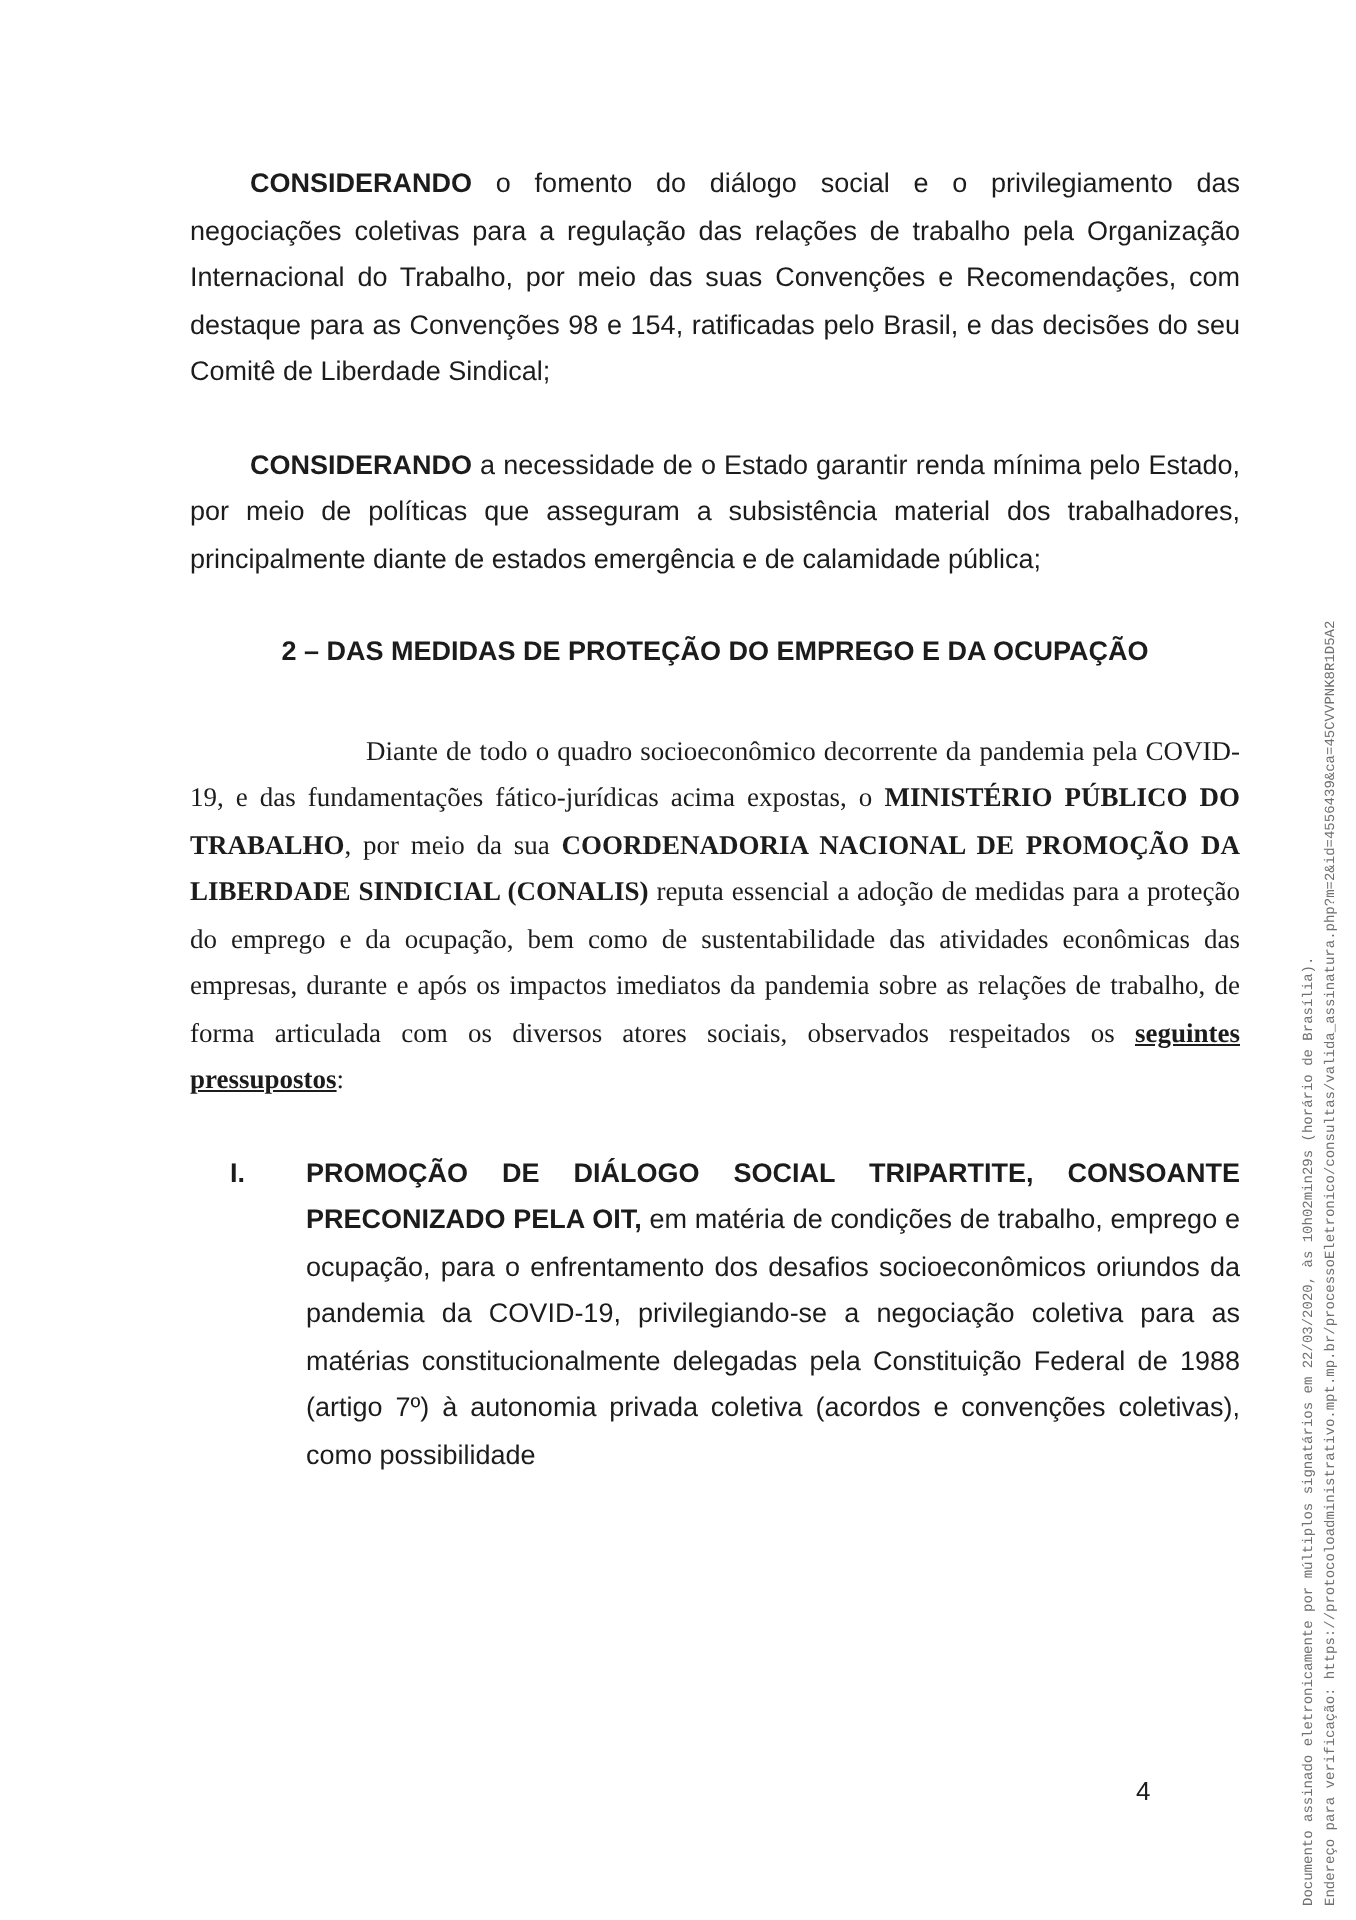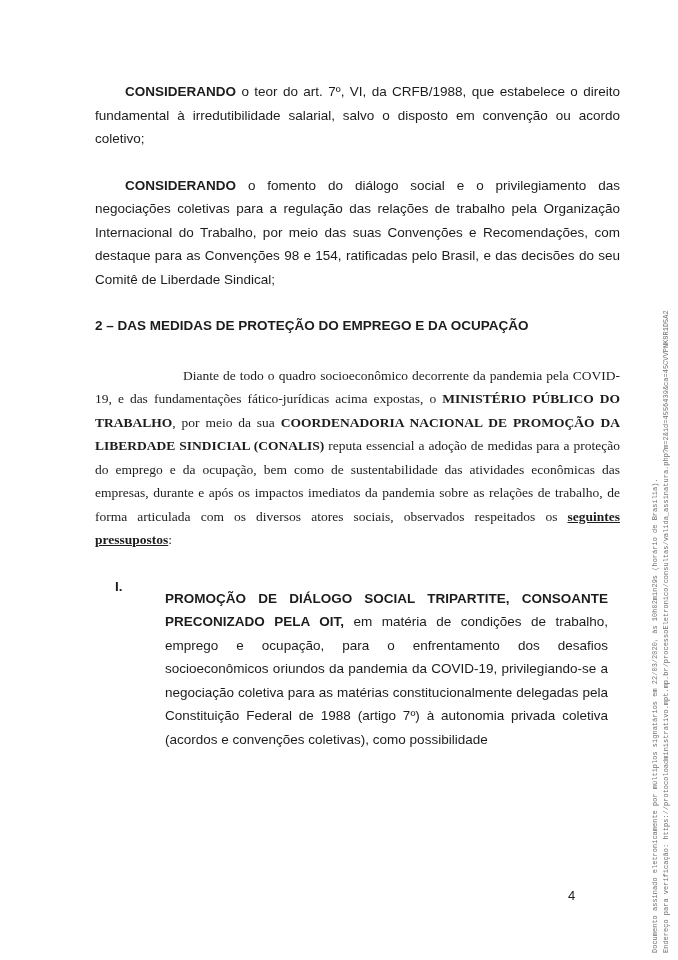--- a/index.html
+++ b/index.html
@@ -30,36 +30,36 @@
     margin: 0 0 23px 0;
     text-indent: 30px;
   }
   .para.deep-indent {
     text-indent: 88px;
     font-family: Liberation Serif, serif;
   }
   .section-heading {
     font-size: 13.5px;
     font-weight: bold;
-    text-align: left;
+    text-align: center;
     text-indent: 0;
     margin: 0 0 26px 0;
     line-height: 23.5px;
   }
   .list-item {
     display: flex;
     margin: 0 0 0 20px;
   }
   .list-marker {
     flex: 0 0 38px;
     font-weight: bold;
   }
   .list-body {
     flex: 1;
-    margin: 12px;
+    margin: 0;
     text-align: justify;
   }
   .page-number {
     position: absolute;
     left: 568px;
     top: 888px;
     font-size: 13px;
     color: #1c1c1c;
   }
   .vertical-footer {
@@ -78,24 +78,24 @@
   b.run { font-weight: bold; }
   .u { text-decoration: underline; }
 </style>
 </head>
 <body>
 
 <div class="page">
 
   <main class="content">
 
-    <p class="para"><b class="run">CONSIDERANDO</b><span> o teor do art. 7º, VI, da CRFB/1988, que estabelece o direito fundamental à irredutibilidade salarial, salvo o disposto em convenção ou acordo coletivo;</span></p>
 
     <p class="para"><b class="run">CONSIDERANDO</b><span> o fomento do diálogo social e o privilegiamento das negociações coletivas para a regulação das relações de trabalho pela Organização Internacional do Trabalho, por meio das suas Convenções e Recomendações, com destaque para as Convenções 98 e 154, ratificadas pelo Brasil, e das decisões do seu Comitê de Liberdade Sindical;</span></p>
 
+    <p class="para"><b class="run">CONSIDERANDO</b><span> a necessidade de o Estado garantir renda mínima pelo Estado, por meio de políticas que asseguram a subsistência material dos trabalhadores, principalmente diante de estados emergência e de calamidade pública;</span></p>
 
     <h2 class="section-heading">2 – DAS MEDIDAS DE PROTEÇÃO DO EMPREGO E DA OCUPAÇÃO</h2>
 
     <p class="para deep-indent"><span>Diante de todo o quadro socioeconômico decorrente da pandemia pela COVID-19, e das fundamentações fático-jurídicas acima expostas, o </span><b class="run">MINISTÉRIO PÚBLICO DO TRABALHO</b><span>, por meio da sua </span><b class="run">COORDENADORIA NACIONAL DE PROMOÇÃO DA LIBERDADE SINDICIAL (CONALIS)</b><span> reputa essencial a adoção de medidas para a proteção do emprego e da ocupação, bem como de sustentabilidade das atividades econômicas das empresas, durante e após os impactos imediatos da pandemia sobre as relações de trabalho, de forma articulada com os diversos atores sociais, observados respeitados os </span><b class="run u">seguintes pressupostos</b><span>:</span></p>
 
     <div class="list-item">
       <span class="list-marker">I.</span>
       <p class="list-body"><b class="run">PROMOÇÃO DE DIÁLOGO SOCIAL TRIPARTITE, CONSOANTE PRECONIZADO PELA OIT,</b><span> em matéria de condições de trabalho, emprego e ocupação, para o enfrentamento dos desafios socioeconômicos oriundos da pandemia da COVID-19, privilegiando-se a negociação coletiva para as matérias constitucionalmente delegadas pela Constituição Federal de 1988 (artigo 7º) à autonomia privada coletiva (acordos e convenções coletivas), como possibilidade</span></p>
     </div>
 

